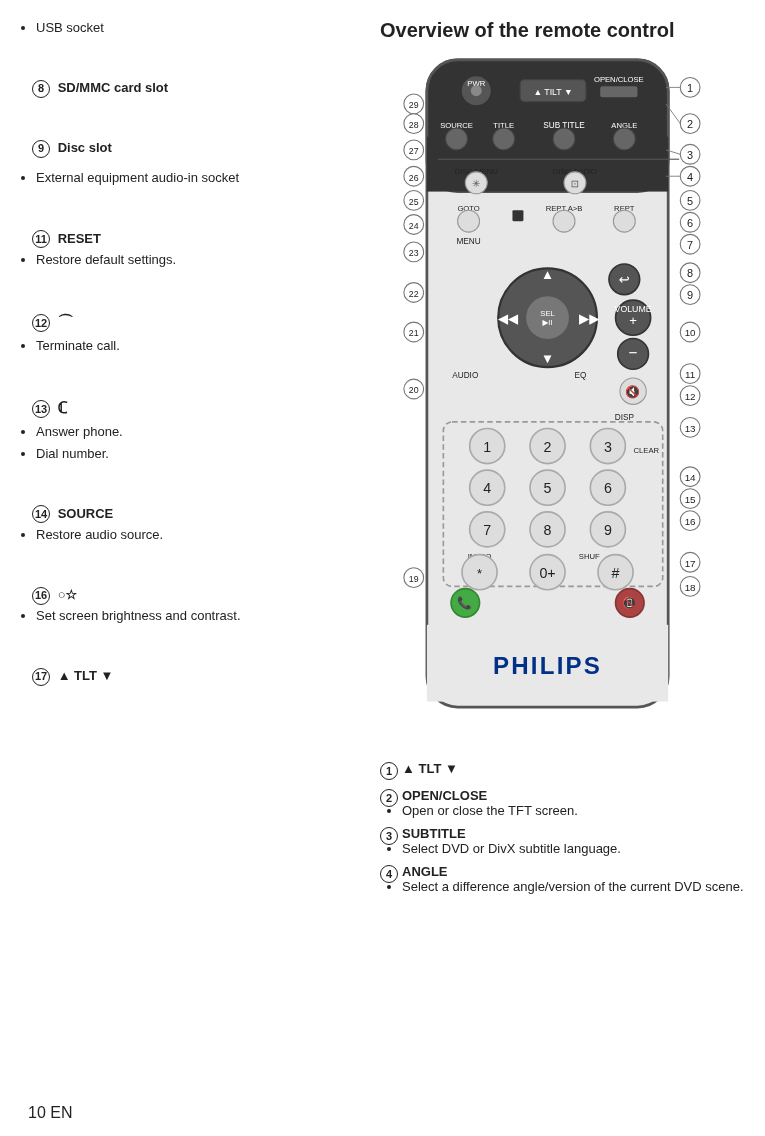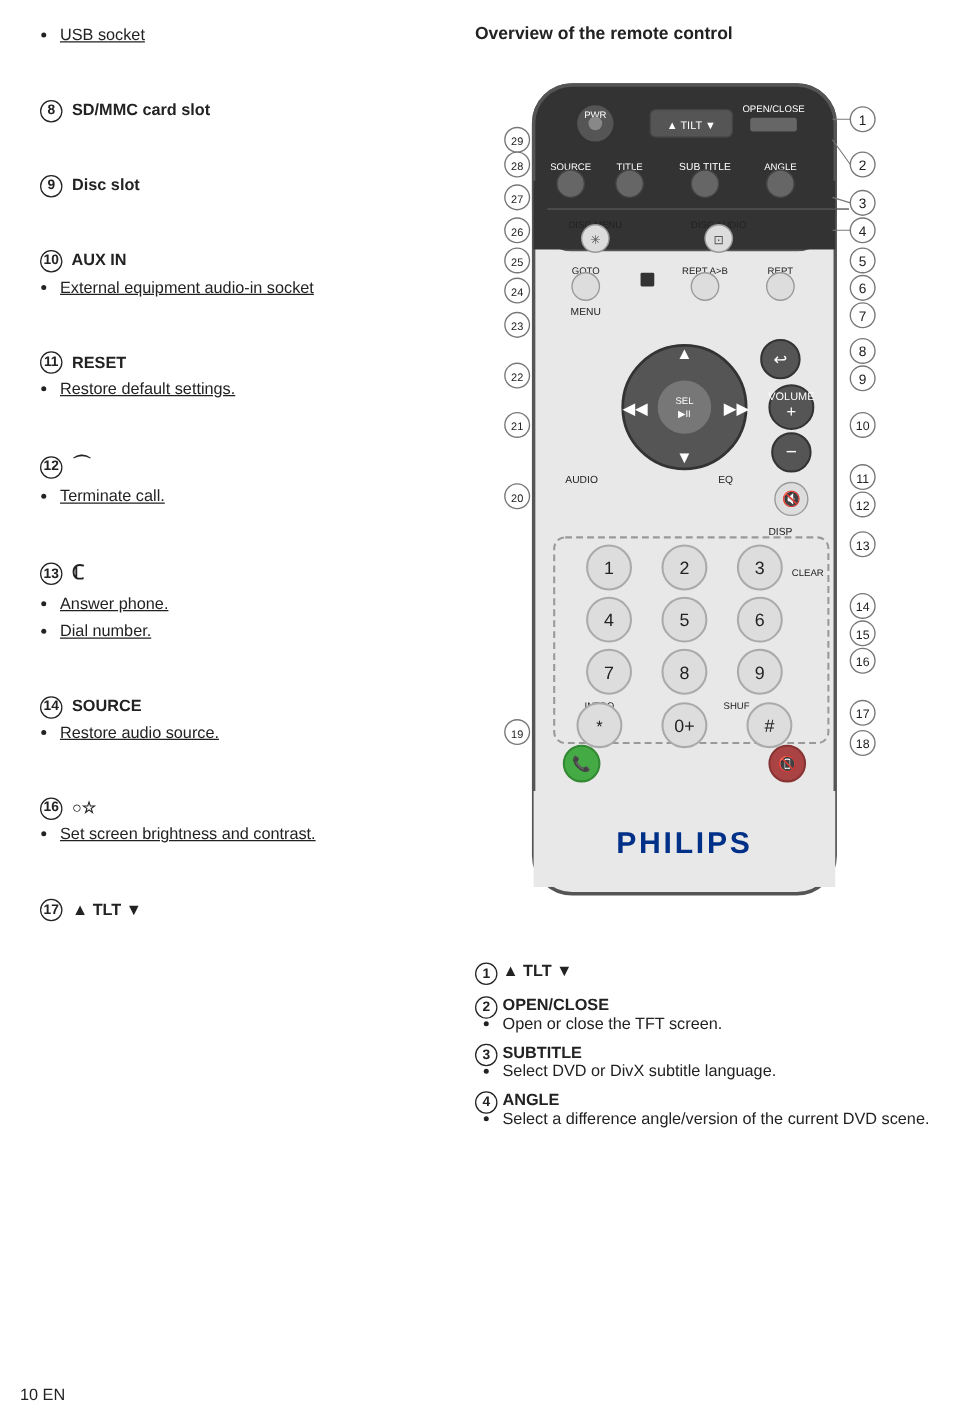--- a/index.html
+++ b/index.html
@@ -15,58 +15,58 @@
     .left-col {
       width: 370px;
       padding: 18px 24px 18px 32px;
       font-size: 13px;
       line-height: 1.55;
     }
     .right-col {
       width: 395px;
       padding: 18px 18px 18px 10px;
     }
-    .left-col ul { margin-left: 16px; text-decoration: underline; }
+    .left-col ul { margin-left: 4px; }
     .left-col li { margin-bottom: 2px; }
     .section { margin-bottom: 10px; }
     .section-title { font-weight: bold; margin-bottom: 1px; margin-top: 40px; }
     .circle-num {
       display: inline-flex;
       align-items: center;
       justify-content: center;
       width: 18px; height: 18px;
       border-radius: 50%;
       border: 1.5px solid #222;
       font-size: 11px;
       font-weight: bold;
       margin-right: 4px;
       vertical-align: middle;
     }
     .overview-title {
-      font-size: 14px;
+      font-size: 20px;
       font-weight: bold;
-      margin-bottom: 22px;
+      margin-bottom: 7px;
       line-height: 1.2;
     }
     
     .remote-wrapper {
       position: relative;
       width: 340px;
       margin: 0 auto 18px auto;
     }
     .remote-svg {
       width: 100%;
     }
     
     .bottom-list { margin-top: 10px; }
     .bottom-item { display: flex; align-items: flex-start; margin-bottom: 8px; }
     .bottom-item .circle-num { flex-shrink: 0; margin-top: 1px; }
     .bottom-item-content { flex: 1; }
     .bottom-item-title { font-weight: bold; }
-    .page-num { position: absolute; bottom: 10px; left: 16px; font-size: 13px; }
+    .page-num { position: absolute; bottom: 10px; left: 28px; font-size: 16px; }
   </style>
 </head>
 <body>
 
 <div class="left-col">
   <div class="section">
     <ul>
         <li>USB socket</li>
       </ul>
   </div>
@@ -76,24 +76,20 @@
       <span>SD/MMC card slot</span>
     </div>
   </div>
   <div class="section">
     <div class="section-title">
       <span class="circle-num">9</span>
       <span>Disc slot</span>
     </div>
   </div>
   <div class="section">
-    <div class="section-title">
-      <span class="circle-num">10</span>
-      <span>AUX IN</span>
-    </div>
     <ul>
         <li>External equipment audio-in socket</li>
       </ul>
   </div>
   <div class="section">
     <div class="section-title">
       <span class="circle-num">11</span>
       <span>RESET</span>
     </div>
     <ul>

